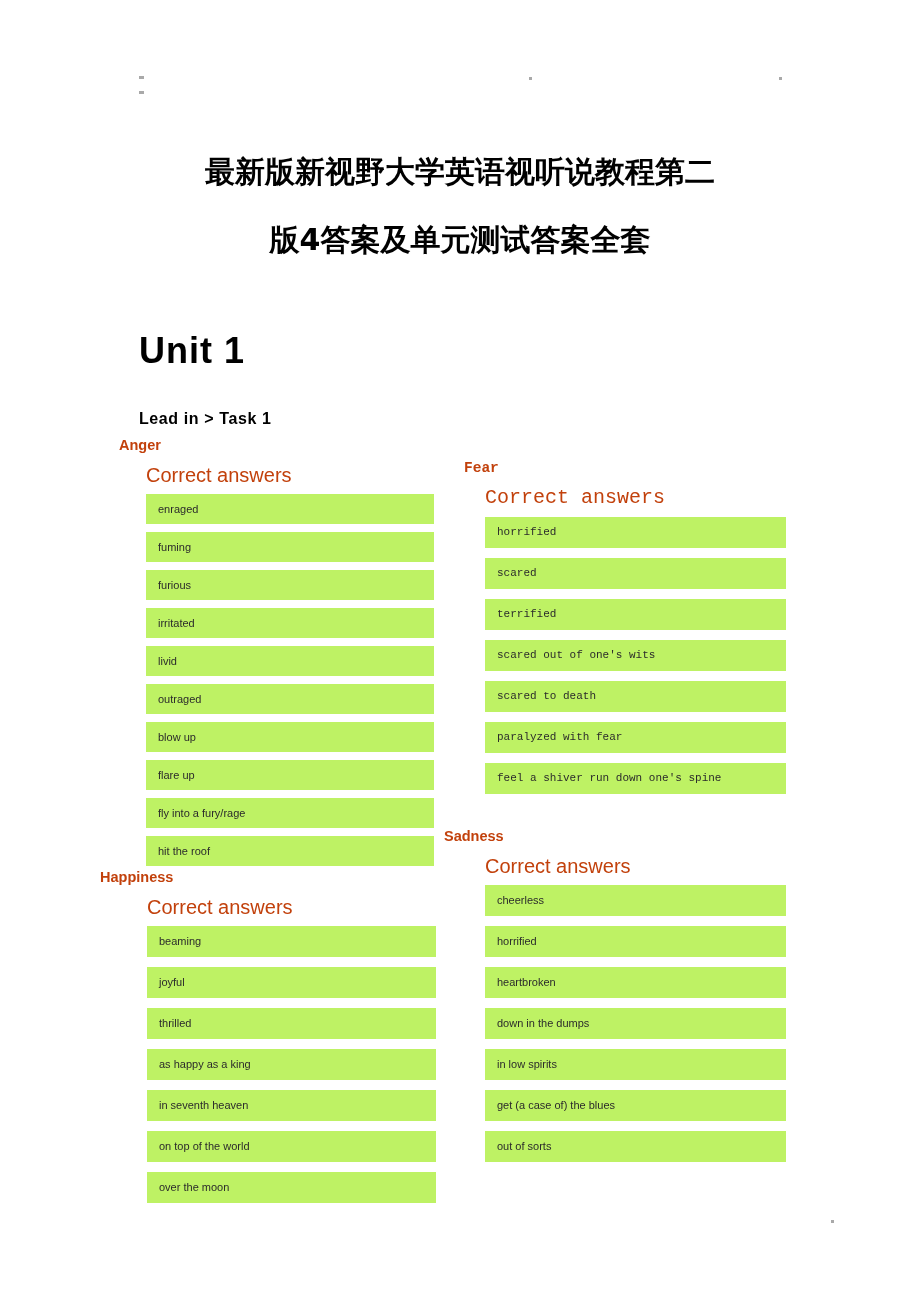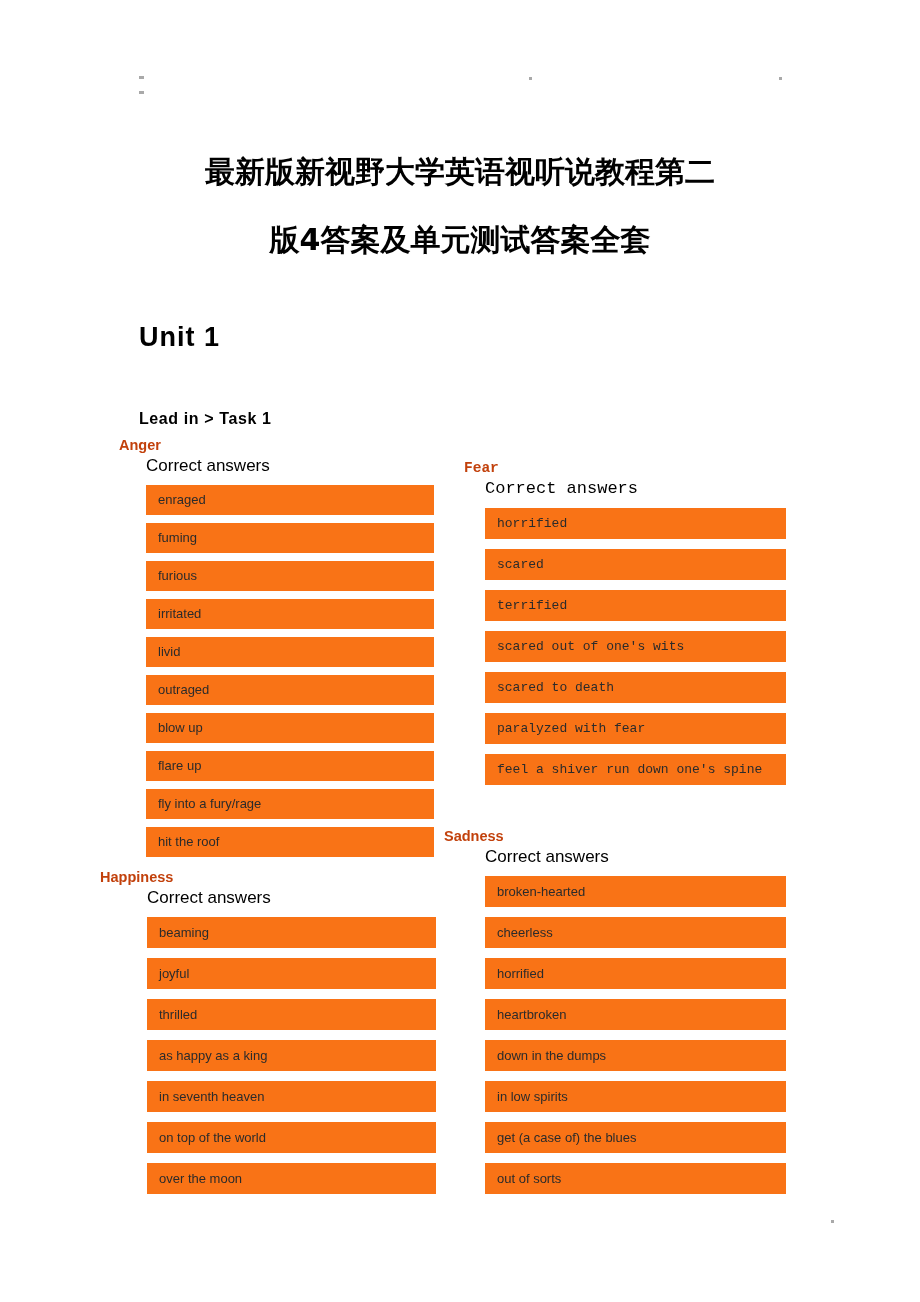--- a/index.html
+++ b/index.html
@@ -46,21 +46,21 @@
     color: #000000;
     letter-spacing: 0px;
   }
   .doc-title .line2 { display: block; }
 
   
   .unit-heading {
     position: absolute;
     left: 139px;
     top: 300px;
-    font-size: 27px;
+    font-size: 36px;
     font-weight: 700;
     color: #000000;
     letter-spacing: 1px;
   }
 
   .section-heading {
     position: absolute;
     left: 139px;
     top: 394px;
     font-size: 16px;
@@ -76,34 +76,34 @@
   .group-title {
     font-size: 14.5px;
     font-weight: 700;
     color: #c2410c;
     line-height: 18px;
     margin: 0 0 2px 0;
     white-space: nowrap;
   }
 
   .group-sub {
-    font-size: 17px;
+    font-size: 20px;
     font-weight: 400;
-    color: #000000;
+    color: #c2410c;
     line-height: 20px;
-    margin: 2px 0 7px 0;
+    margin: 11px 0 7px 0;
     white-space: nowrap;
   }
 
   .chips { list-style: none; margin: 0; padding: 0; }
 
   .chip {
-    background: #f97316;
+    background: #bef264;
     color: #2b2b2b;
-    font-size: 13px;
+    font-size: 11px;
     line-height: 30px;
     height: 30px;
     padding: 0 0 0 12px;
     margin: 0 0 8px 0;
     white-space: nowrap;
     overflow: hidden;
     box-sizing: border-box;
   }
 
   
@@ -199,21 +199,20 @@
       <li class="chip">in seventh heaven</li>
       <li class="chip">on top of the world</li>
       <li class="chip">over the moon</li>
     </ul>
   </div>
 
   <div class="group" id="group-sadness">
     <div class="group-title">Sadness</div>
     <div class="group-sub">Correct answers</div>
     <ul class="chips">
-      <li class="chip">broken-hearted</li>
       <li class="chip">cheerless</li>
       <li class="chip">horrified</li>
       <li class="chip">heartbroken</li>
       <li class="chip">down in the dumps</li>
       <li class="chip">in low spirits</li>
       <li class="chip">get (a case of) the blues</li>
       <li class="chip">out of sorts</li>
     </ul>
   </div>
 

